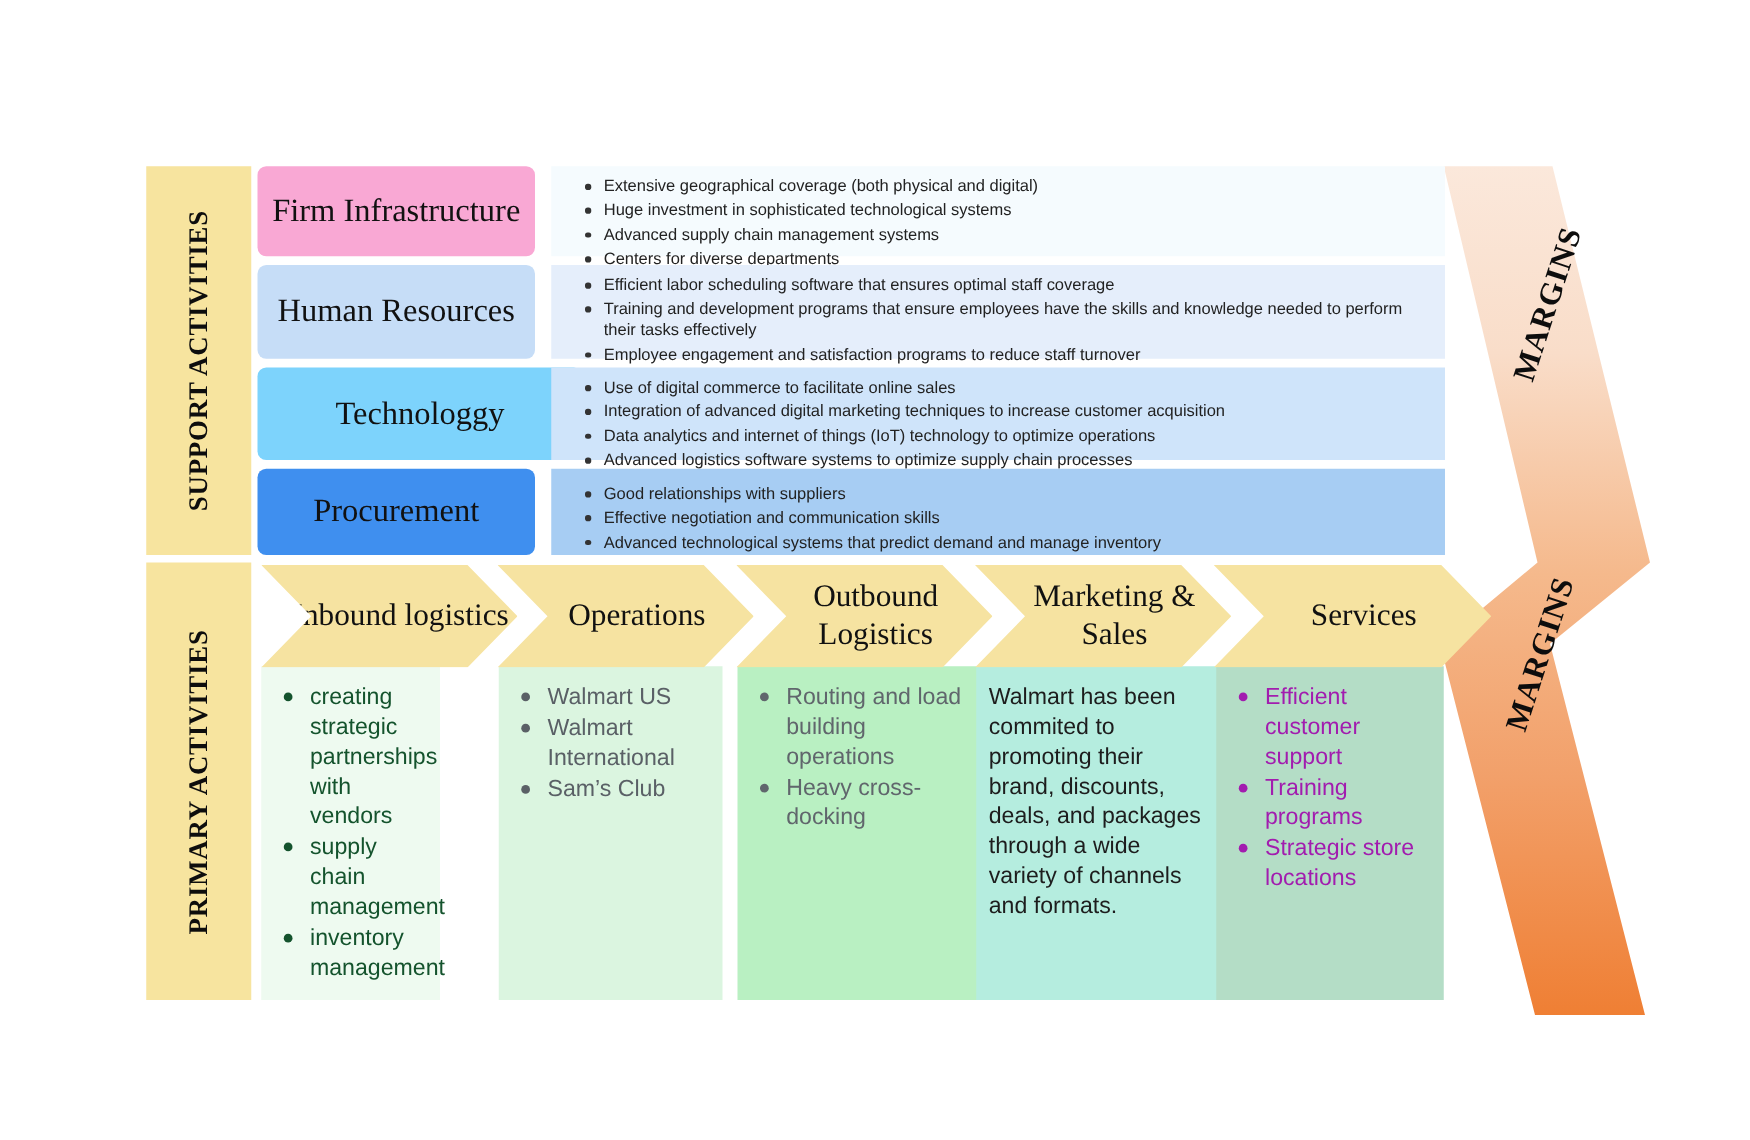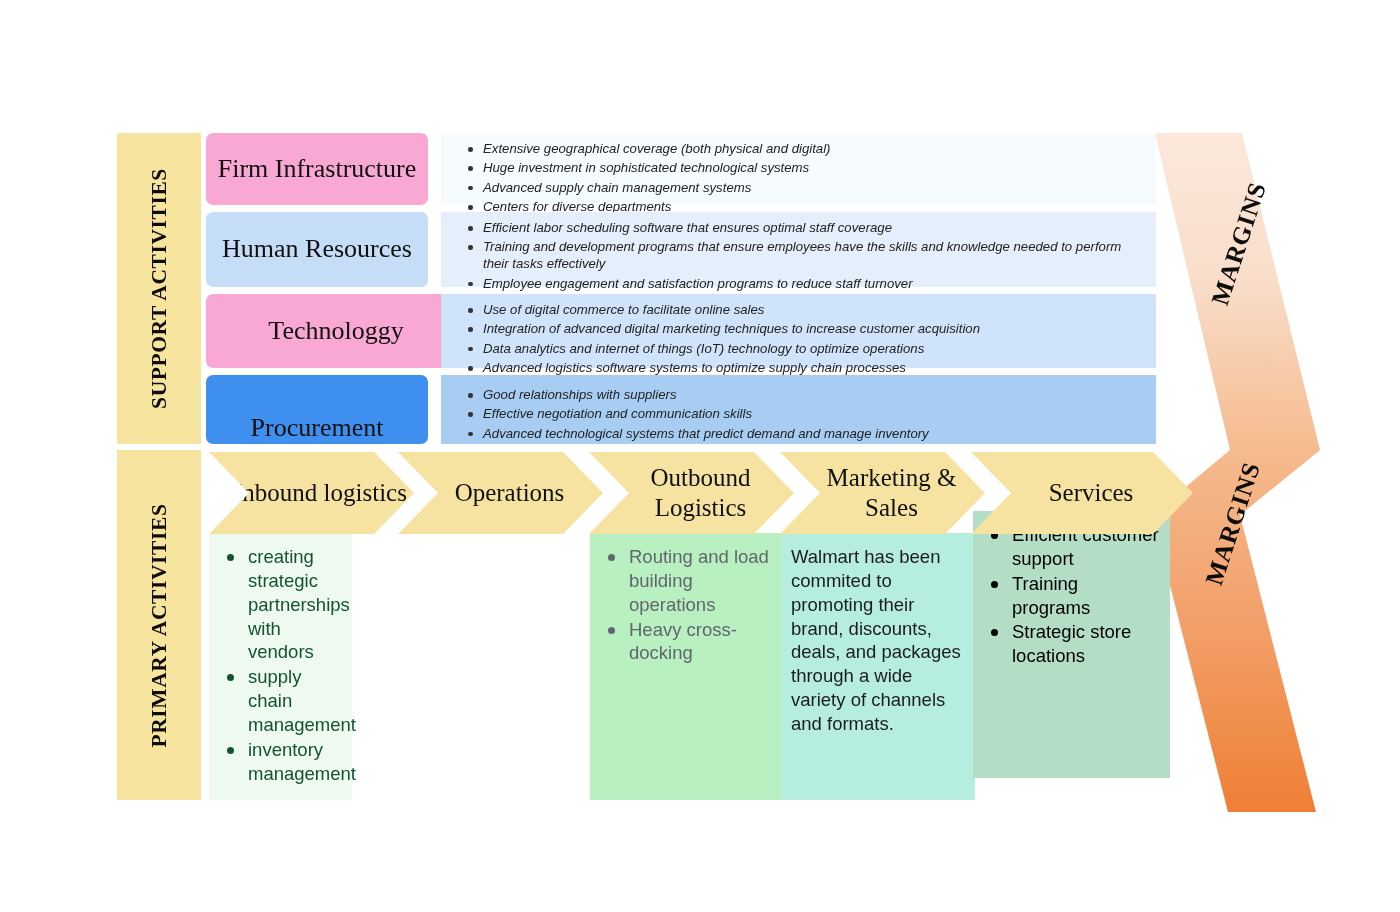--- a/index.html
+++ b/index.html
@@ -38,21 +38,21 @@
     color:#111;
     line-height:1.25;
     padding:0 6px;
     box-sizing:border-box;
   }
   .sup-bullets{
     position:absolute;
     box-sizing:border-box;
     padding:8px 10px 6px 26px;
   }
-  .sup-bullets ul{margin:0;padding:0;list-style:none;font-style:italic;}
+  .sup-bullets ul{margin:0;padding:0;list-style:none;}
   .sup-bullets li{
     position:relative;
     font-size:13.2px;
     line-height:1.28;
     color:#222;
     margin:0 0 2.5px 0;
     padding-left:16px;
   }
   .sup-bullets li:before{
     content:"";
@@ -159,64 +159,71 @@
     <span>Human Resources</span>
   </div>
   <div class="sup-bullets" style="left: 441px; top: 212px; width: 715px; height: 75px; background: rgb(229, 238, 251);">
     <ul>
       <li>Efficient labor scheduling software that ensures optimal staff coverage</li>
       <li>Training and development programs that ensure employees have the skills and knowledge needed to perform their tasks effectively</li>
       <li>Employee engagement and satisfaction programs to reduce staff turnover</li>
     </ul>
   </div>
 
-  <div class="sup-label" style="left: 206px; top: 294px; width: 260px; height: 74px; background: #f9a8d4;">
+  <div class="sup-label" style="left: 206px; top: 294px; width: 260px; height: 74px; background: #7dd3fc;">
     <span>Technologgy</span>
   </div>
   <div class="sup-bullets" style="left: 441px; top: 294px; width: 715px; height: 74px; background: rgb(207, 228, 250);">
     <ul>
       <li>Use of digital commerce to facilitate online sales</li>
       <li>Integration of advanced digital marketing techniques to increase customer acquisition</li>
       <li>Data analytics and internet of things (IoT) technology to optimize operations</li>
       <li>Advanced logistics software systems to optimize supply chain processes</li>
     </ul>
   </div>
 
-  <div class="sup-label" style="left: 206px; top: 375px; width: 222px; height: 69px; background: rgb(63, 143, 239); align-items: flex-end;">
+  <div class="sup-label" style="left: 206px; top: 375px; width: 222px; height: 69px; background: rgb(63, 143, 239);">
     <span>Procurement</span>
   </div>
   <div class="sup-bullets" style="left: 441px; top: 375px; width: 715px; height: 69px; padding-top: 12px; background: rgb(167, 205, 243);">
     <ul>
       <li>Good relationships with suppliers</li>
       <li>Effective negotiation and communication skills</li>
       <li>Advanced technological systems that predict demand and manage inventory</li>
     </ul>
   </div>
 
   <div class="pcol" style="left: 209px; top: 533px; width: 143px; height: 267px; background: rgb(238, 250, 240); color: #14532d;">
     <ul>
       <li>creating strategic partnerships with vendors</li>
       <li>supply chain management</li>
       <li>inventory management</li>
     </ul>
   </div>
 
+  <div class="pcol" style="left: 399px; top: 533px; width: 179px; height: 267px; background: rgb(219, 245, 224); color: rgb(90, 96, 102);">
+    <ul>
+      <li>Walmart US</li>
+      <li>Walmart International</li>
+      <li>Sam’s Club</li>
+    </ul>
+  </div>
 
   <div class="pcol" style="left: 590px; top: 533px; width: 198px; height: 267px; background: rgb(185, 240, 194); color: rgb(96, 102, 108);">
     <ul>
       <li>Routing and load building operations</li>
       <li>Heavy cross-docking</li>
     </ul>
   </div>
 
   <div class="pcol" style="left: 781px; top: 533px; width: 194px; height: 267px; padding-left: 10px; background: rgb(181, 237, 223); color: rgb(29, 29, 29);">
     <p>Walmart has been commited to promoting their brand, discounts, deals, and packages through a wide variety of channels and formats.</p>
   </div>
 
-  <div class="pcol" style="left: 973px; top: 511px; width: 197px; height: 267px; background: rgb(180, 221, 198); color: #000000;">
+  <div class="pcol" style="left: 973px; top: 533px; width: 182px; height: 267px; background: rgb(180, 221, 198); color: #a21caf;">
     <ul>
       <li>Efficient customer support</li>
       <li>Training programs</li>
       <li>Strategic store locations</li>
     </ul>
   </div>
 
   <div class="chev" style="left:209px;top:452px;width:205px;height:82px;
        clip-path:polygon(0 0, 165px 0, 205px 41px, 165px 82px, 0 82px, 40px 41px);">
     <span class="chev-inner">Inbound logistics</span>

